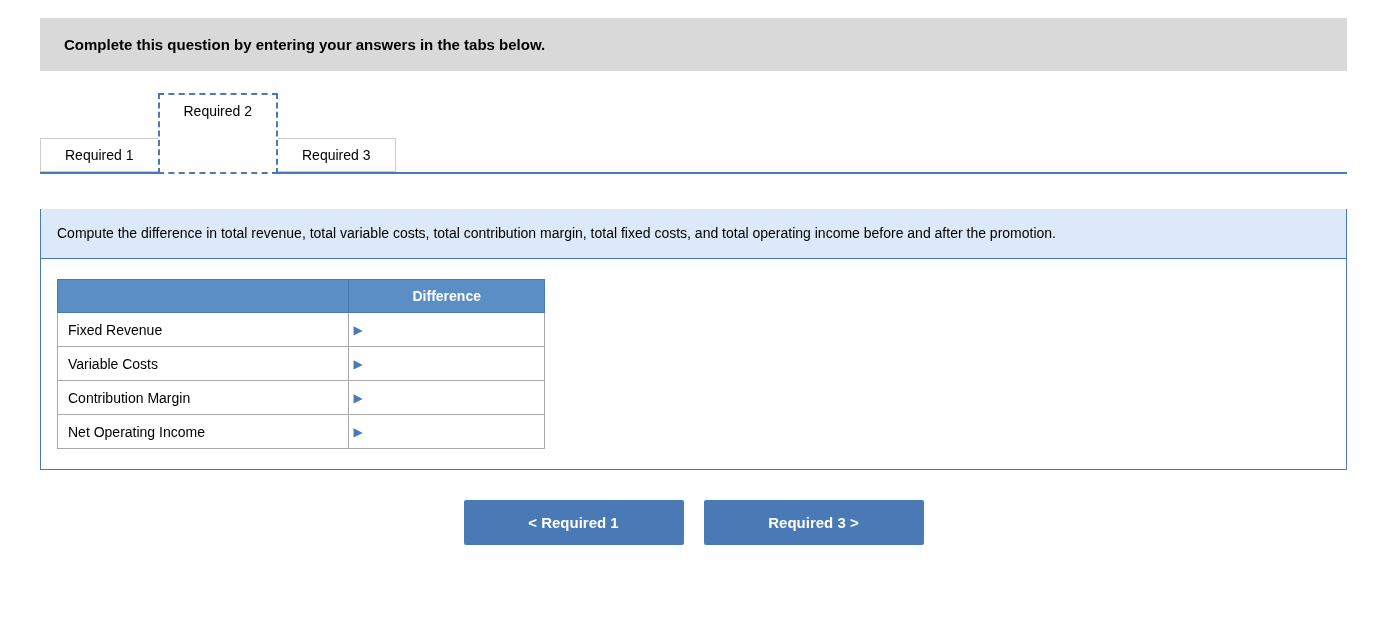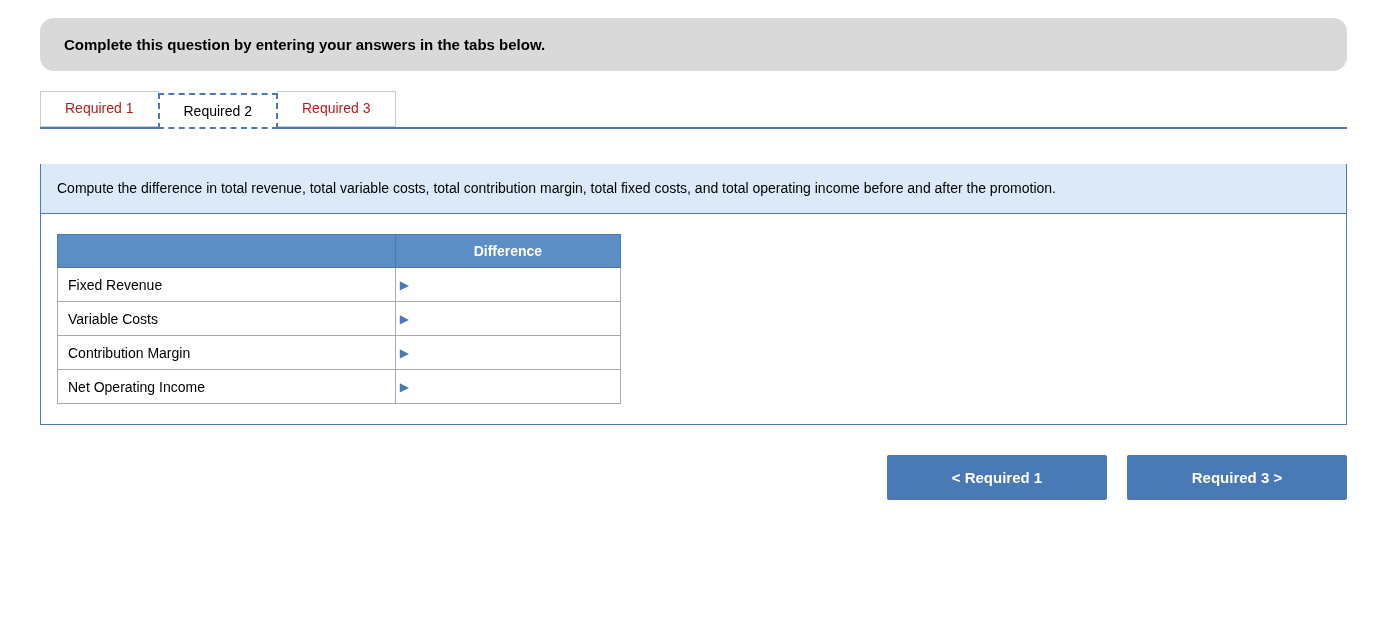--- a/index.html
+++ b/index.html
@@ -12,21 +12,21 @@
     }
 
     .page-wrapper {
       padding: 18px 40px 30px 40px;
     }
 
     .instruction-banner {
       background: #d9d9d9;
       padding: 18px 24px;
       margin-bottom: 20px;
-      border-radius: 14px;
+      border-radius: 0;
     }
 
     .instruction-banner p {
       font-weight: bold;
       font-size: 15px;
     }
 
     .tabs-container {
       display: flex;
       border-bottom: 2px solid #4a7ab5;
@@ -45,21 +45,22 @@
 
     .tab.active {
       border: 2px dashed #4a7ab5;
       background: #fff;
       font-weight: normal;
       z-index: 2;
       bottom: -2px;
     }
 
     .tab:not(.active) {
-      color: #b91c1c;
+      color: #000000;
+      margin-top: 47px;
     }
 
     .content-area {
       border: 1px solid #4a7ab5;
       border-top: none;
       padding: 0;
       margin-top: 35px;
     }
 
     .description-box {
@@ -69,21 +70,21 @@
       line-height: 1.5;
       border-bottom: 1px solid #4a7ab5;
     }
 
     .table-section {
       padding: 20px 16px;
     }
 
     .data-table {
       border-collapse: collapse;
-      width: 564px;
+      width: 488px;
     }
 
     .data-table thead th {
       background: #5b8ec4;
       color: #fff;
       padding: 8px 12px;
       font-weight: bold;
       text-align: center;
       border: 1px solid #4a7ab5;
     }
@@ -134,21 +135,21 @@
       outline: none;
       width: 100%;
       height: 100%;
       padding: 4px 6px;
       font-size: 14px;
       background: transparent;
     }
 
     .bottom-buttons {
       display: flex;
-      justify-content: flex-end;
+      justify-content: center;
       gap: 20px;
       margin-top: 30px;
       padding-bottom: 20px;
     }
 
     .nav-button {
       background: #4a7ab5;
       color: #fff;
       border: none;
       padding: 14px 40px;

